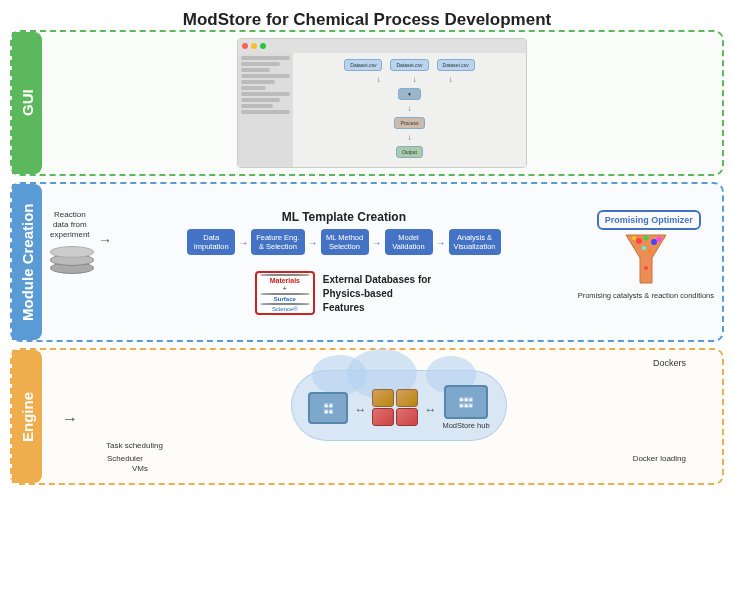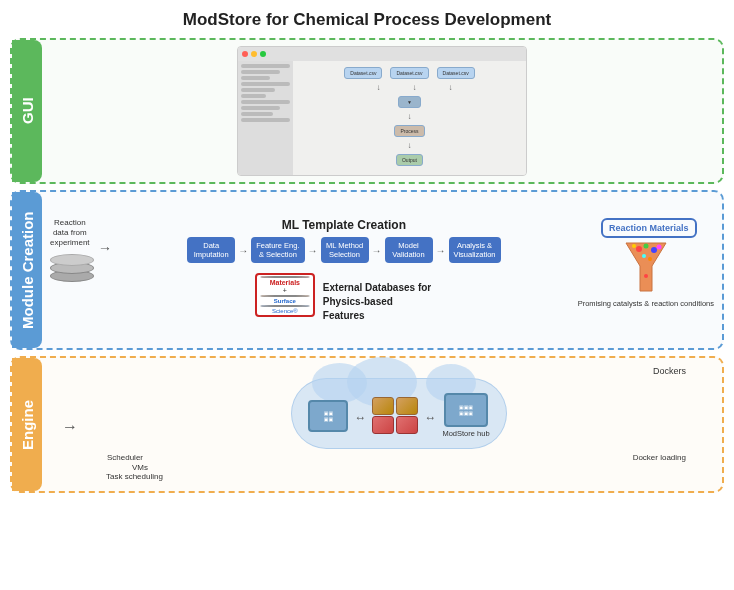--- a/index.html
+++ b/index.html
@@ -12,21 +12,20 @@
       display: flex;
       flex-direction: column;
       align-items: center;
       padding: 10px;
     }
 
     .page-title {
       font-size: 17px;
       font-weight: bold;
       text-align: center;
-      margin-bottom: 8px;
       color: #222;
     }
 
     .main-container {
       display: flex;
       flex-direction: column;
       gap: 6px;
       width: 100%;
       flex: 1;
     }
@@ -335,38 +334,38 @@
             <div class="pipe-arrow">→</div>
             <div class="pipeline-box">Feature Eng.<br>&amp; Selection</div>
             <div class="pipe-arrow">→</div>
             <div class="pipeline-box">ML Method<br>Selection</div>
             <div class="pipe-arrow">→</div>
             <div class="pipeline-box">Model<br>Validation</div>
             <div class="pipe-arrow">→</div>
             <div class="pipeline-box">Analysis &amp;<br>Visualization</div>
           </div>
 
-          <div style="display:flex; align-items:flex-start; margin-top:6px; gap:8px;">
+          <div style="display:flex; align-items:flex-end; margin-top:6px; gap:8px;">
 
             <div class="mat-disc-stack">
               <div class="mat-disc mat-disc-1"></div>
               <div style="font-size:7px; font-weight:bold; color:#cc2222;">Materials</div>
               <div style="font-size:7px; color:#333;">+</div>
               <div class="mat-disc mat-disc-2"></div>
               <div style="font-size:6px; font-weight:bold; color:#2266cc;">Surface</div>
               <div class="mat-disc mat-disc-3"></div>
               <div style="font-size:6px; color:#2266cc;">Science®</div>
             </div>
             <div style="font-size:10px; font-weight:bold; color:#222; line-height:1.4; padding-top:8px; max-width:110px;">External  Databases for
 Physics-based Features</div>
           </div>
         </div>
 
         <div class="module-right" style="margin-left:6px;">
-          <div class="optimizer-box">Reaction Materials</div>
+          <div class="optimizer-box">Promising Optimizer</div>
 
           <svg width="44" height="55" viewBox="0 0 44 55">
             <polygon points="2,2 42,2 28,25 28,50 16,50 16,25" fill="#e87c3a" stroke="#c05a20" stroke-width="1" opacity="0.85"></polygon>
 
             <circle cx="15" cy="8" r="3" fill="#ff4444"></circle>
             <circle cx="22" cy="5" r="2.5" fill="#44cc44"></circle>
             <circle cx="30" cy="9" r="3" fill="#4444ff"></circle>
             <circle cx="10" cy="5" r="2" fill="#ffcc00"></circle>
             <circle cx="35" cy="6" r="2.5" fill="#ff44ff"></circle>
             <circle cx="20" cy="15" r="2" fill="#44ffff"></circle>
@@ -422,28 +421,28 @@
 
             <div style="display:flex; flex-direction:column; align-items:center; z-index:1;">
               <div style="background:#7da8cc; border:2px solid #5588aa; border-radius:4px; width:44px; height:34px; display:flex; align-items:center; justify-content:center;">
                 <div style="font-size:5px; color:#fff; text-align:center;">▣▣▣<br>▣▣▣</div>
               </div>
               <div style="font-size:7.5px; color:#333; text-align:center; margin-top:2px;">ModStore
 hub</div>
             </div>
           </div>
 
+          <div style="display:flex; width:100%; justify-content:space-between; padding:0 14px;">
+            <div style="font-size:8px; color:#333;">Task scheduling</div>
+          </div>
           <div style="display:flex; width:100%; justify-content:space-between; padding:0 10px; margin-top:4px;">
             <div style="display:flex; flex-direction:column; align-items:center; gap:1px;">
               <div style="font-size:8px; color:#333;">Scheduler</div>
               <div style="font-size:8px; color:#333; margin-left:30px;">VMs</div>
             </div>
             <div style="font-size:8px; color:#333; margin-right:10px;">Docker loading</div>
           </div>
-          <div style="display:flex; width:100%; justify-content:space-between; padding:0 14px;">
-            <div style="font-size:8px; color:#333;">Task scheduling</div>
-          </div>
         </div>
       </div>
     </div>
   </div>
 
 </div>
 
 </body></html>

